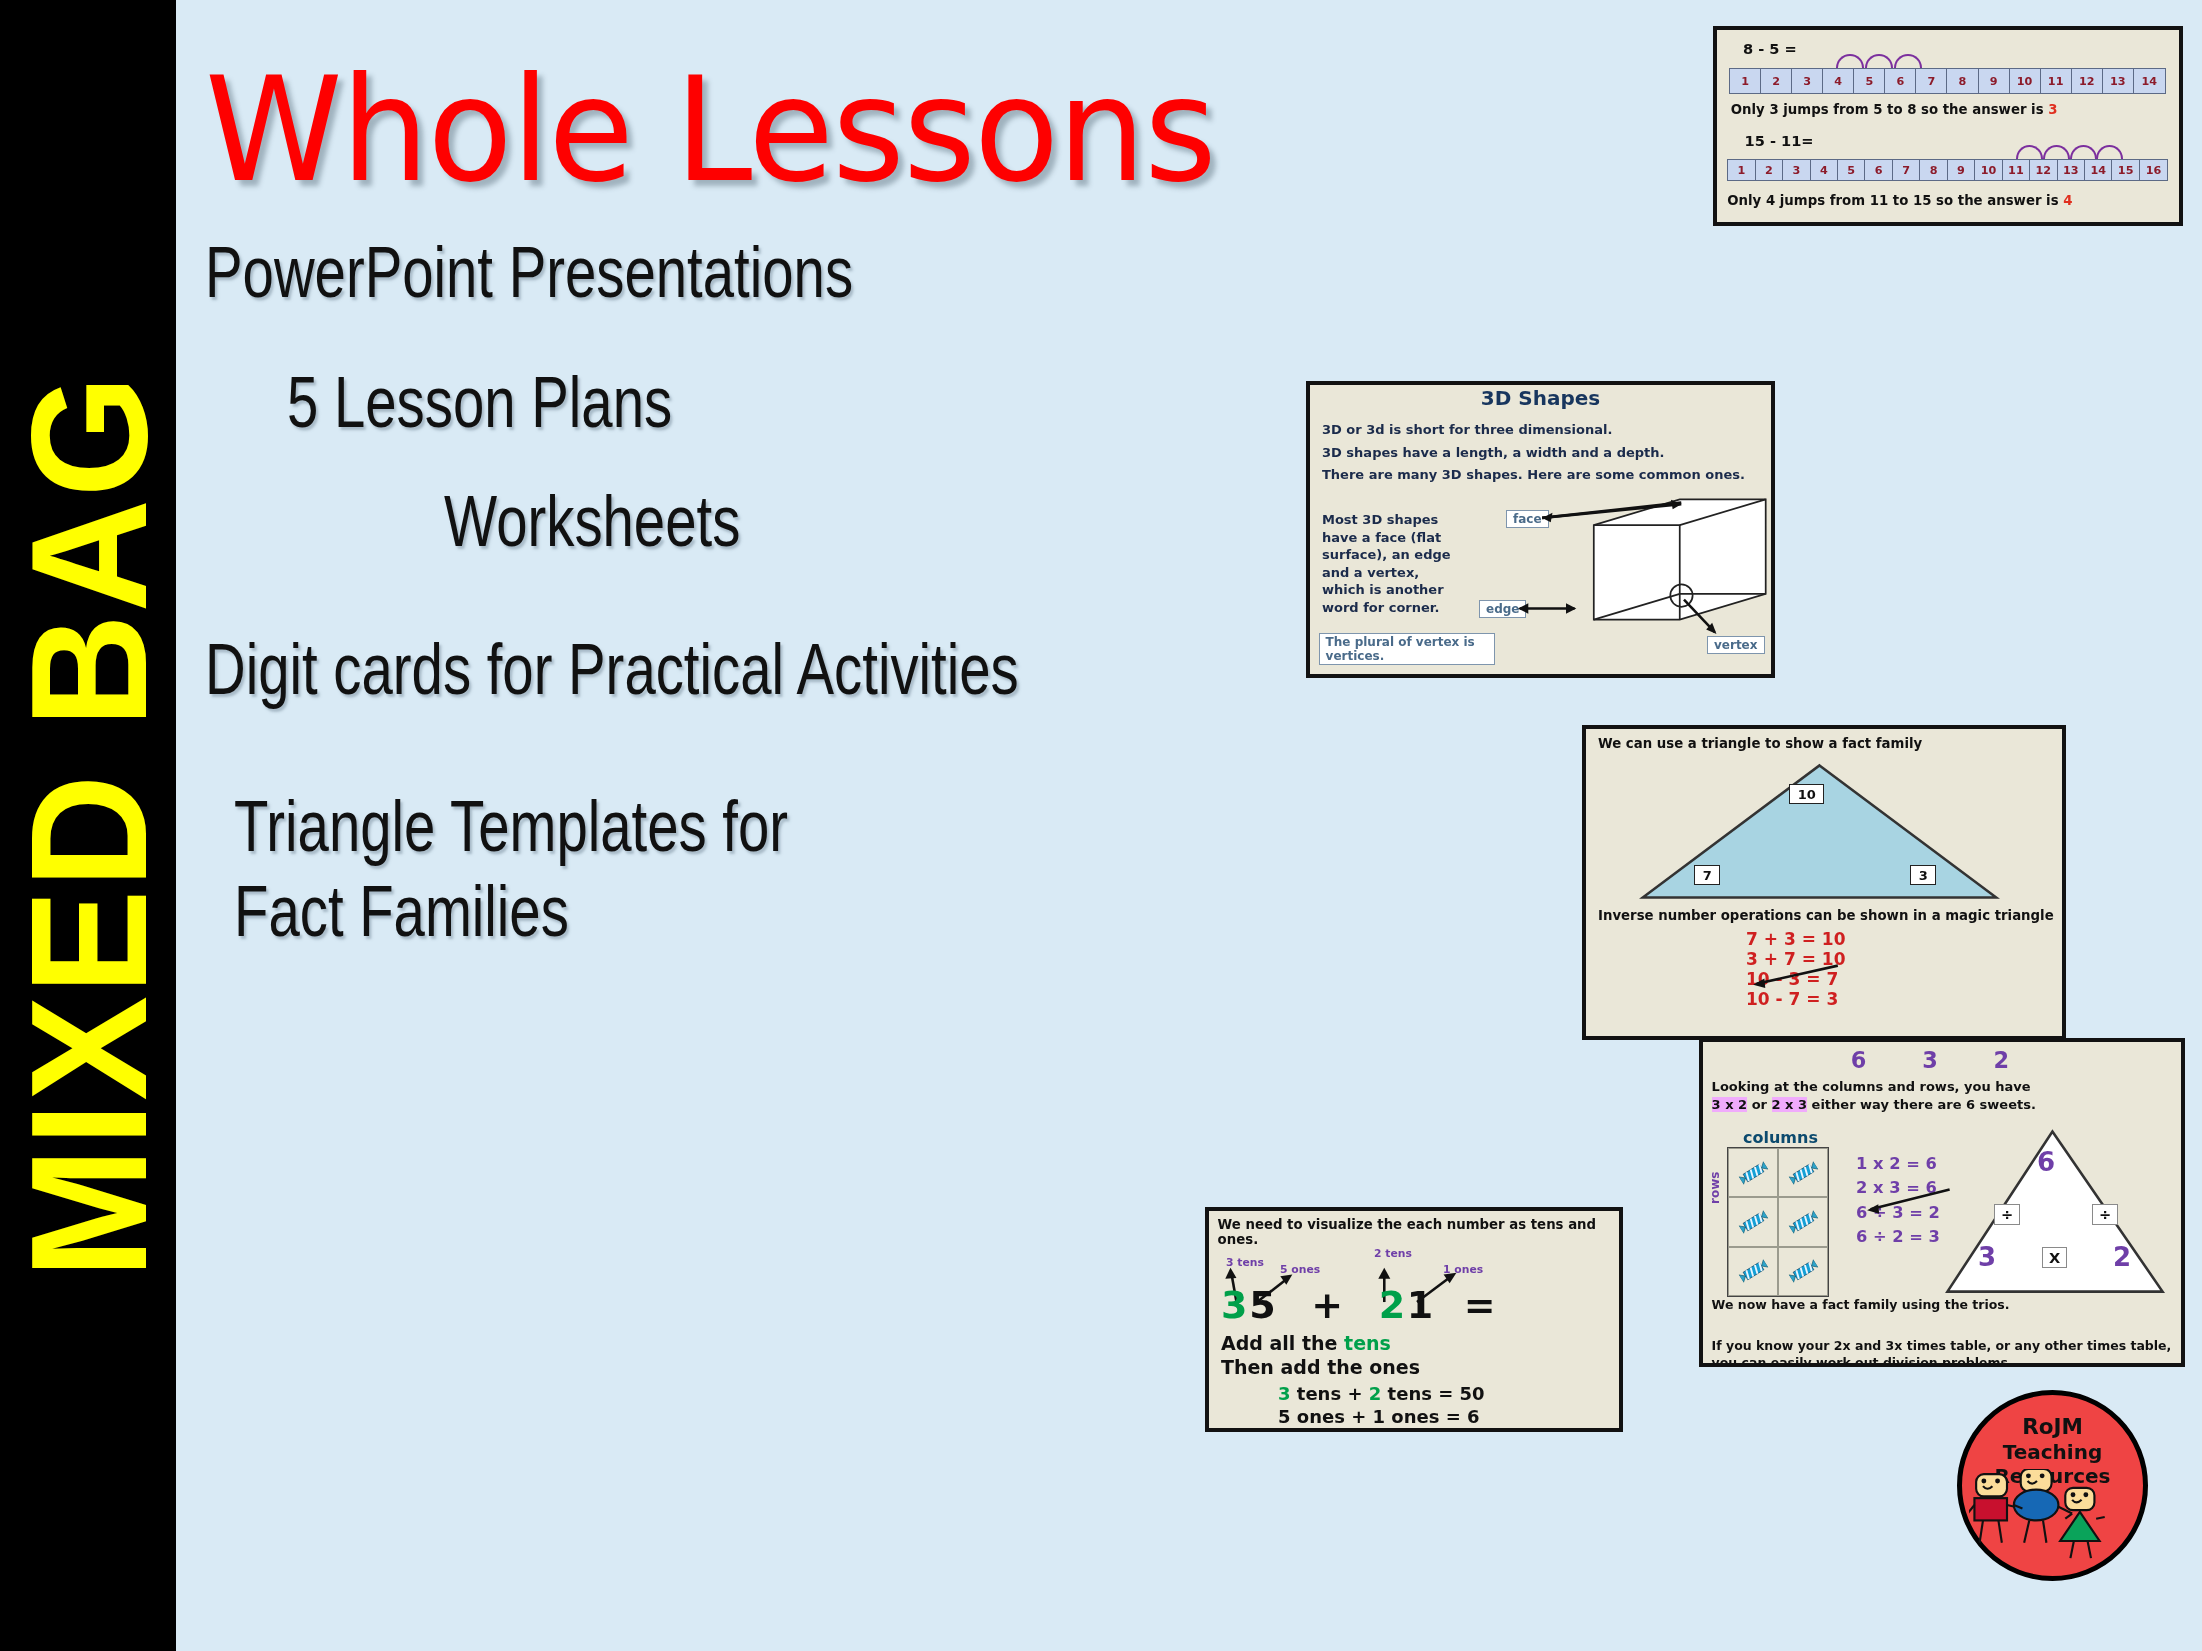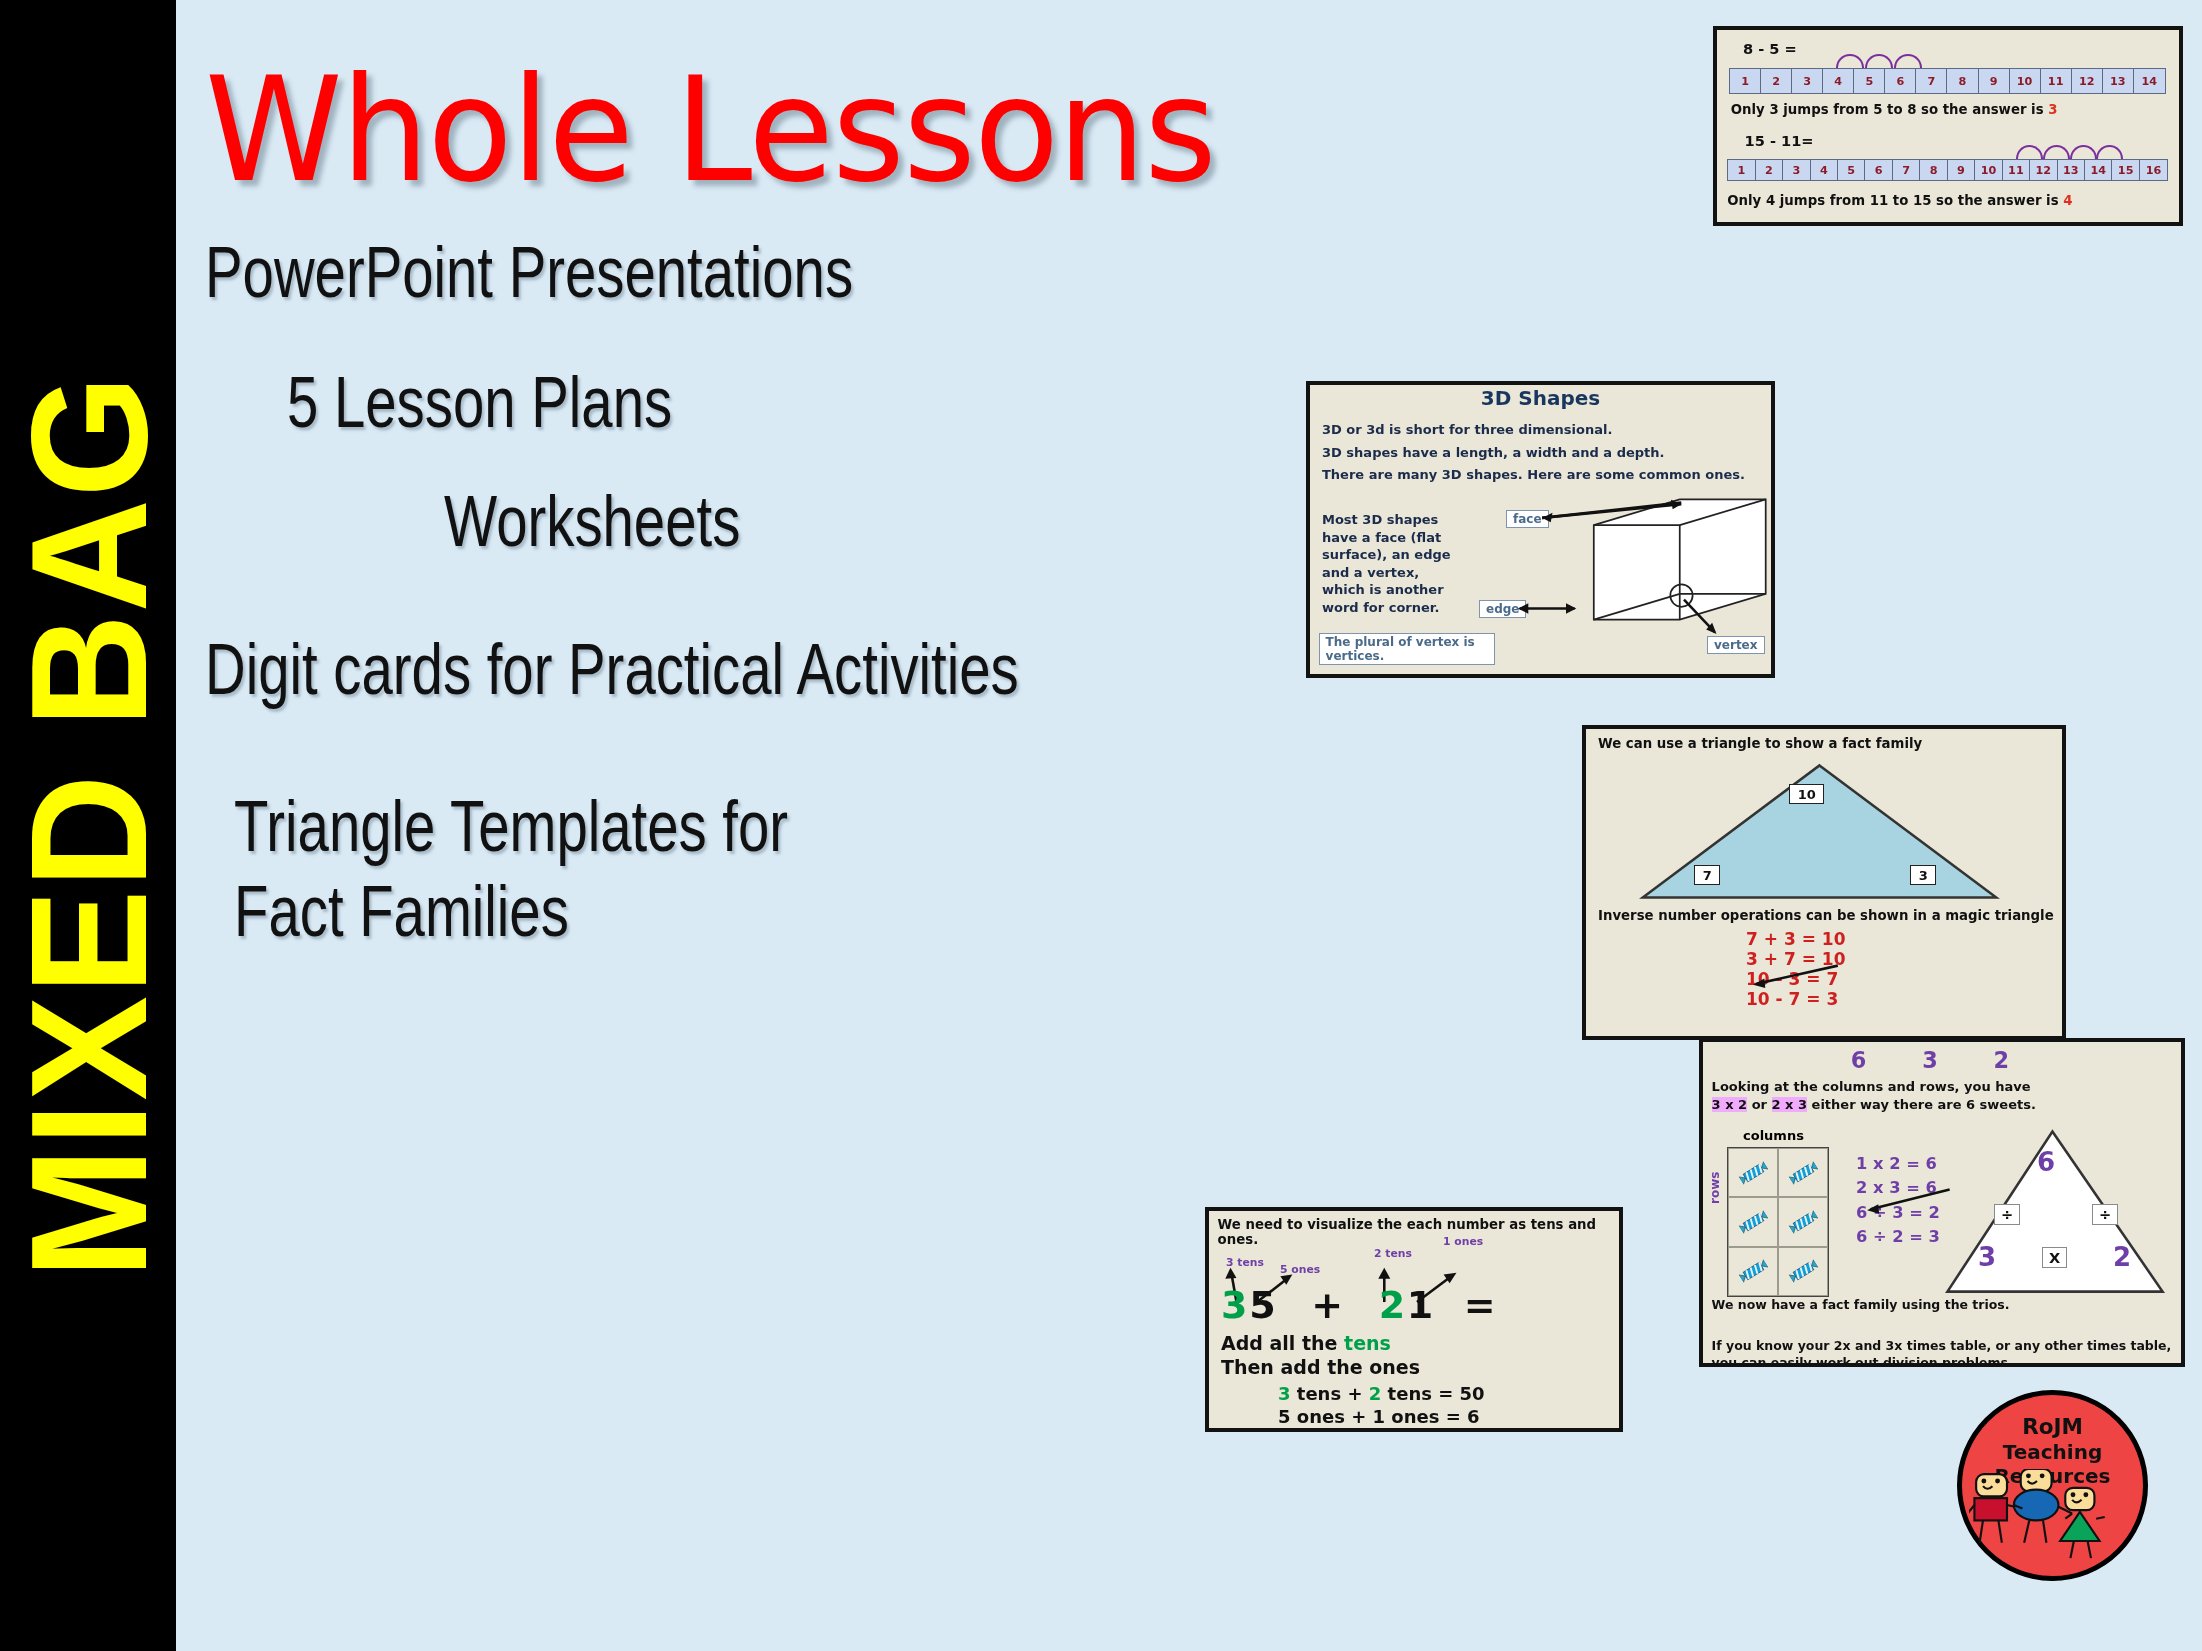--- a/index.html
+++ b/index.html
@@ -111,22 +111,22 @@
   .facts-red{position:absolute;color:#cf2020;font-size:17px;font-weight:700;
              line-height:1.17;text-align:left;}
 
   
   #card-mult{ left:1699px; top:1038px; width:486px; height:329px; }
   #card-mult .trio{position:absolute;top:5.2px;left:0;right:0;text-align:center;
                    font-size:22.4px;font-weight:700;color:#6f3fa8;letter-spacing:24px;}
   #card-mult .lead{position:absolute;left:8.6px;top:36px;font-size:13px;font-weight:700;
                    line-height:1.35;}
   .hl{background:#f0abfc;}
-  #card-mult .colhdr{position:absolute;left:40px;top:86px;font-size:13px;
-                     font-weight:700;color:#000000;}
+  #card-mult .colhdr{position:absolute;left:40px;top:86px;font-size:16px;
+                     font-weight:700;color:#0c4a6e;}
   #card-mult .rowhdr{position:absolute;left:5.2px;top:162px;font-size:12px;
                      font-weight:700;color:#6f3fa8;
                      transform:rotate(-90deg);transform-origin:left top;}
   #sweet-grid{position:absolute;left:24px;top:105px;width:100px;height:148px;
               border:1.7px solid #444;display:grid;grid-template-columns:1fr 1fr;
               grid-template-rows:1fr 1fr 1fr;background:#eae7d8;}
   .sweet-cell{border:0.9px solid #9b9b8e;display:flex;align-items:center;justify-content:center;}
   .sweet{width:29px;height:12px;transform:rotate(-32deg);}
   #card-mult .msums{position:absolute;left:153px;top:110px;font-size:16.3px;
                     font-weight:700;color:#6f3fa8;line-height:1.5;}
@@ -413,21 +413,21 @@
       <div style="margin-top:24px;">If you know your 2x and 3x times table, or any other times table, you can easily work out division problems.</div>
     </div>
   </div>
 
   <div class="card" id="card-tens">
     <div class="top">We need to visualize the each number as tens and ones.</div>
 
     <div class="ptag" style="left:17px;top:45px;">3 tens</div>
     <div class="ptag" style="left:71px;top:52px;">5 ones</div>
     <div class="ptag" style="left:165px;top:36px;">2 tens</div>
-    <div class="ptag" style="left:234px;top:24px;">1 ones</div>
+    <div class="ptag" style="left:234px;top:52px;">1 ones</div>
 
     <svg style="position:absolute;left:12px;top:53px;" width="275" height="40" viewBox="0 0 320 46">
       <line x1="18" y1="44" x2="12" y2="10" stroke="#111" stroke-width="3"></line>
         <polygon points="11,4 5,17 18,16" fill="#111"></polygon>
       <line x1="42" y1="44" x2="78" y2="16" stroke="#111" stroke-width="3"></line>
         <polygon points="83,12 69,14 76,24" fill="#111"></polygon>
       <line x1="190" y1="44" x2="190" y2="12" stroke="#111" stroke-width="3"></line>
         <polygon points="190,4 183,17 197,17" fill="#111"></polygon>
       <line x1="228" y1="44" x2="268" y2="14" stroke="#111" stroke-width="3"></line>
         <polygon points="274,10 259,12 266,22" fill="#111"></polygon>

